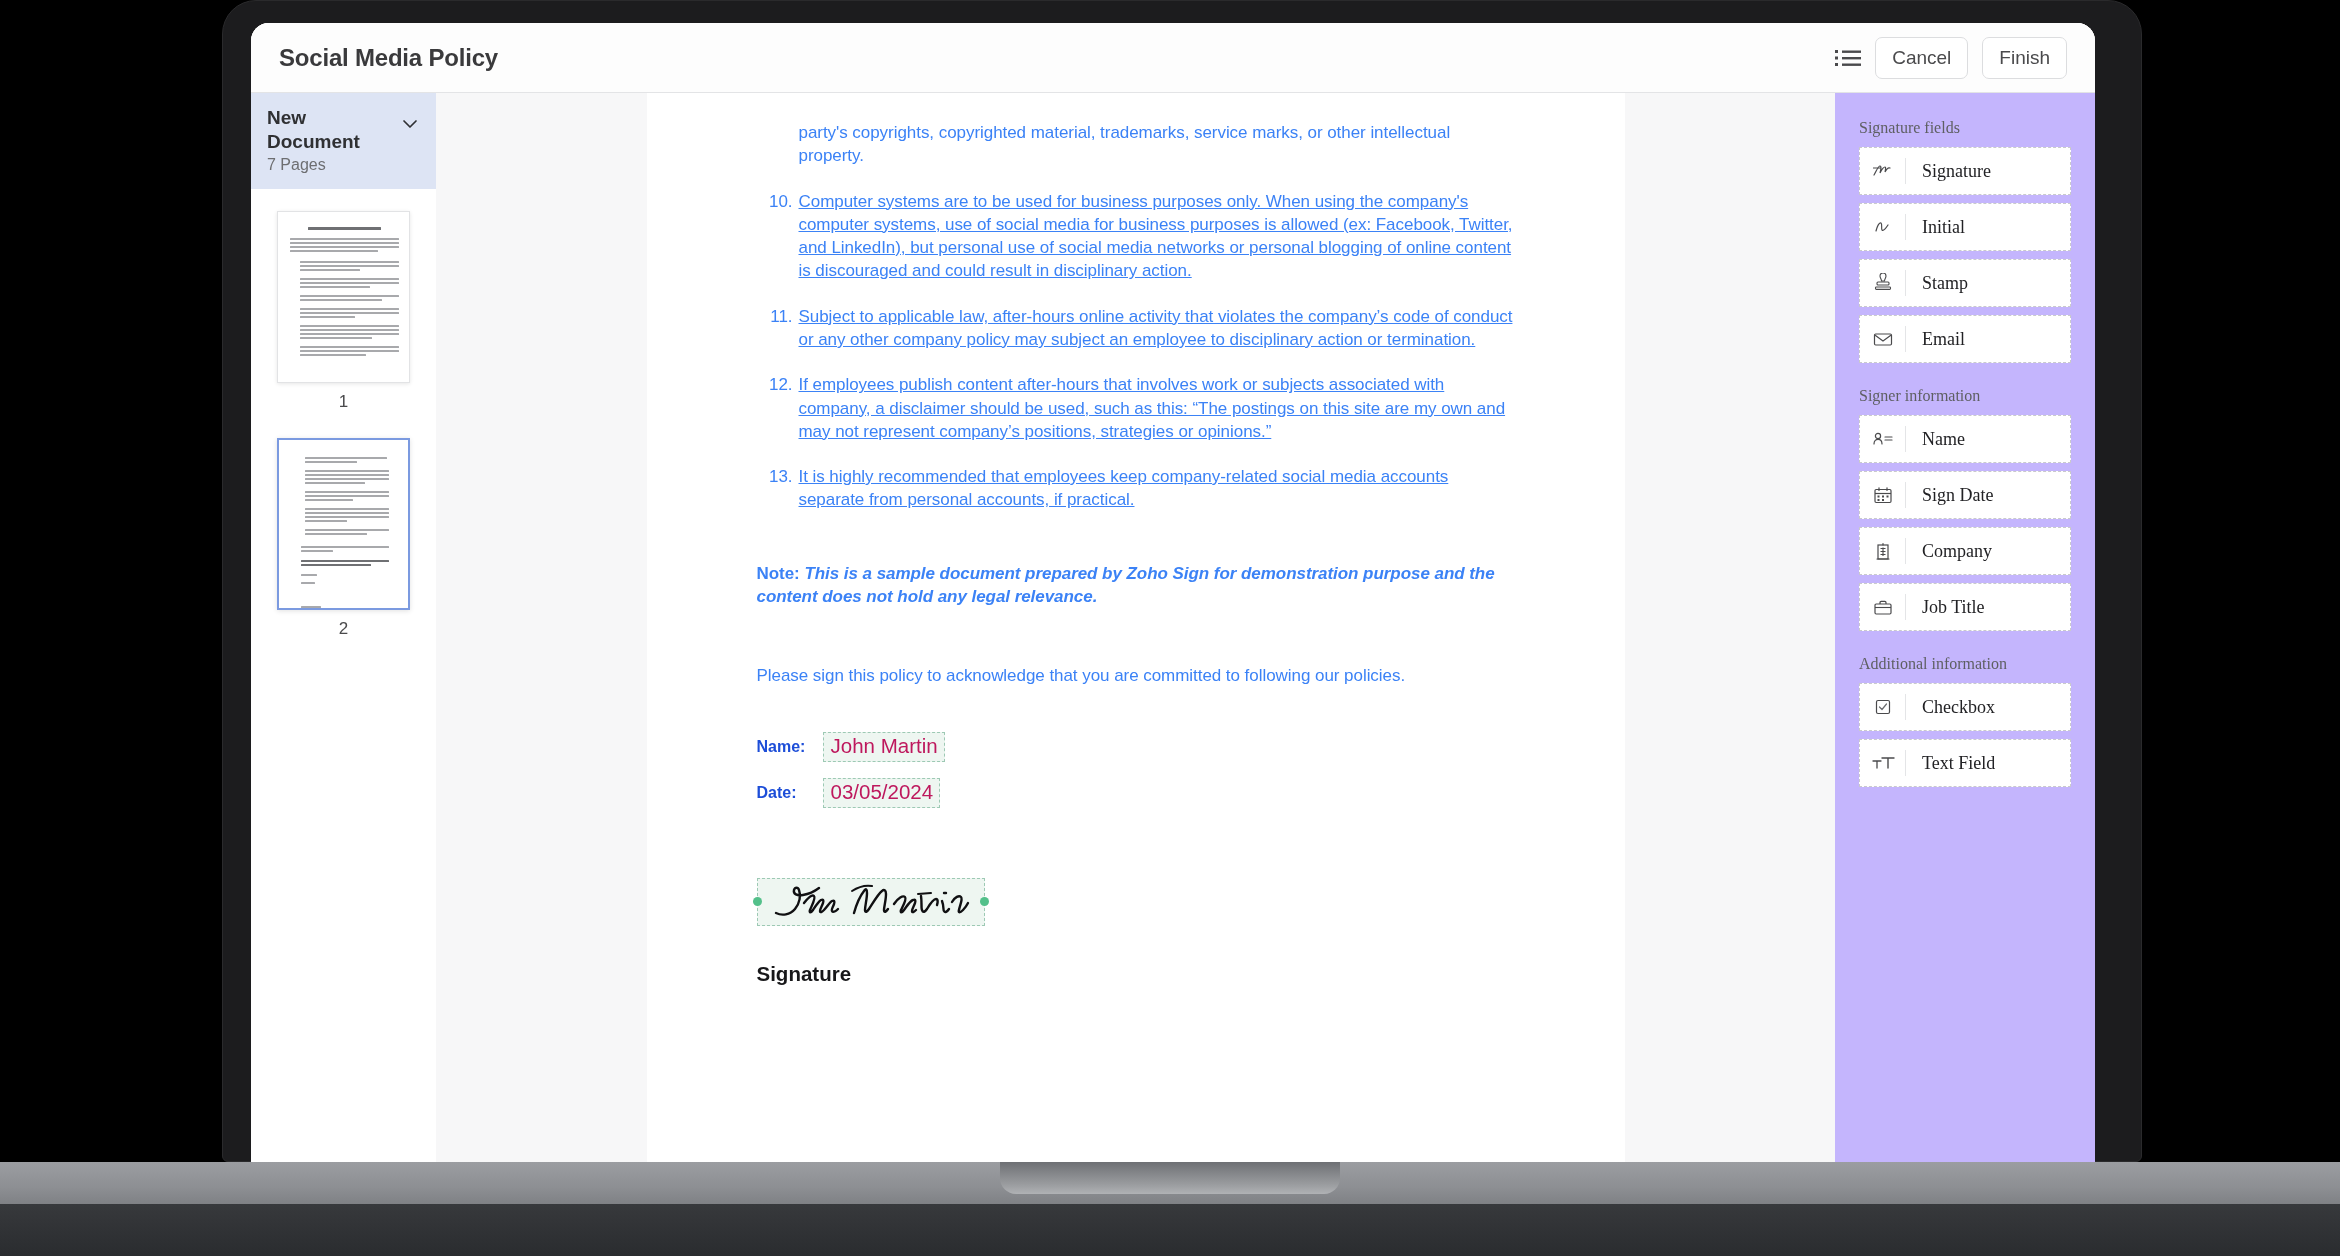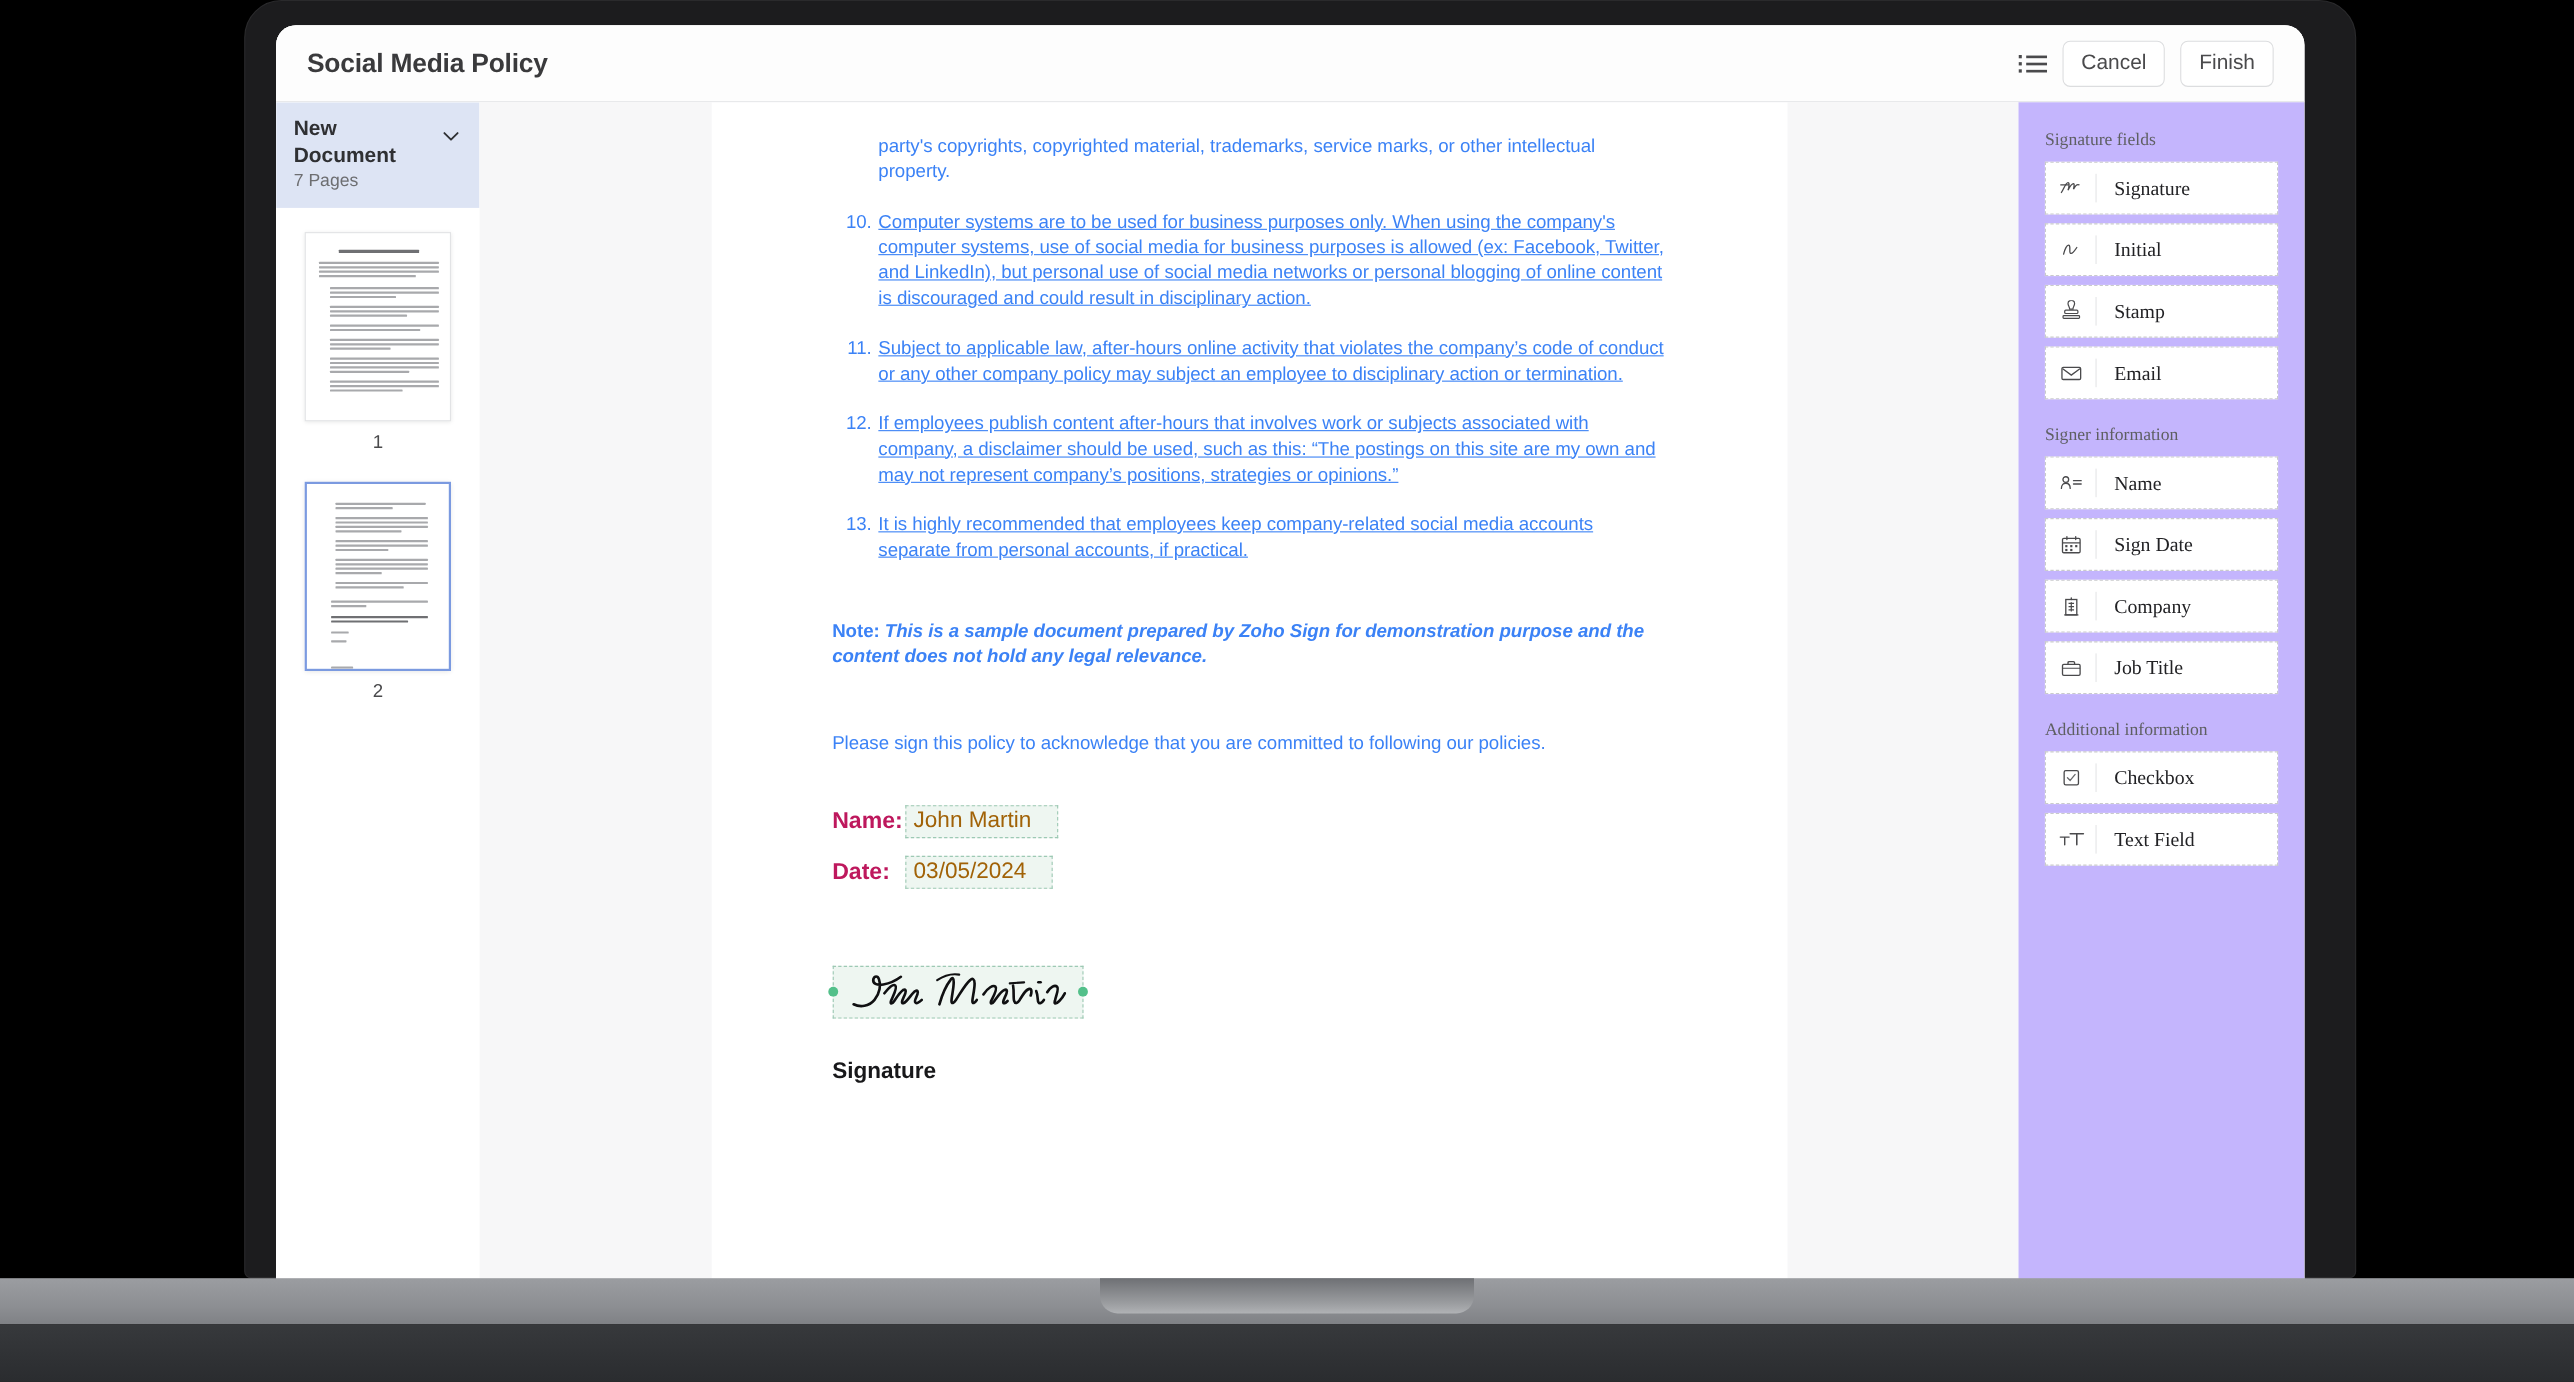--- a/index.html
+++ b/index.html
@@ -152,28 +152,28 @@
     width: 36px; text-align: right;
   }
   #cont-para { margin-top: 28px; padding-left: 42px; margin-bottom: 22px; }
 
   #please-sign { margin-top: 56px; padding-left: 0px; }
   #note-block { margin-top: 50px; }
   #note-block b { font-weight: bold; }
   #note-block i { font-style: italic; font-weight: bold; }
 
   .kv-row { display: flex; align-items: center; margin-top: 0px; }
-  .kv-label { font-weight: bold; font-size: 21px; color: #be185d; width: 66px; }
+  .kv-label { font-weight: bold; font-size: 16px; color: #1d4ed8; width: 66px; }
 
   
   .field-filled {
     background: #eef6f1;
     border: 1px dashed #9dc9b4;
-    padding: 1px 23px 3px 7px;
-    font-size: 20.5px; color: #a16207;
+    padding: 1px 6px 3px 7px;
+    font-size: 20.5px; color: #be185d;
     display: inline-block;
     cursor: pointer;
   }
   #sig-field {
     position: relative;
     background: #eef6f1;
     border: 1px dashed #9dc9b4;
     width: 228px; height: 48px;
     display: flex; align-items: center; justify-content: center;
     cursor: pointer;

